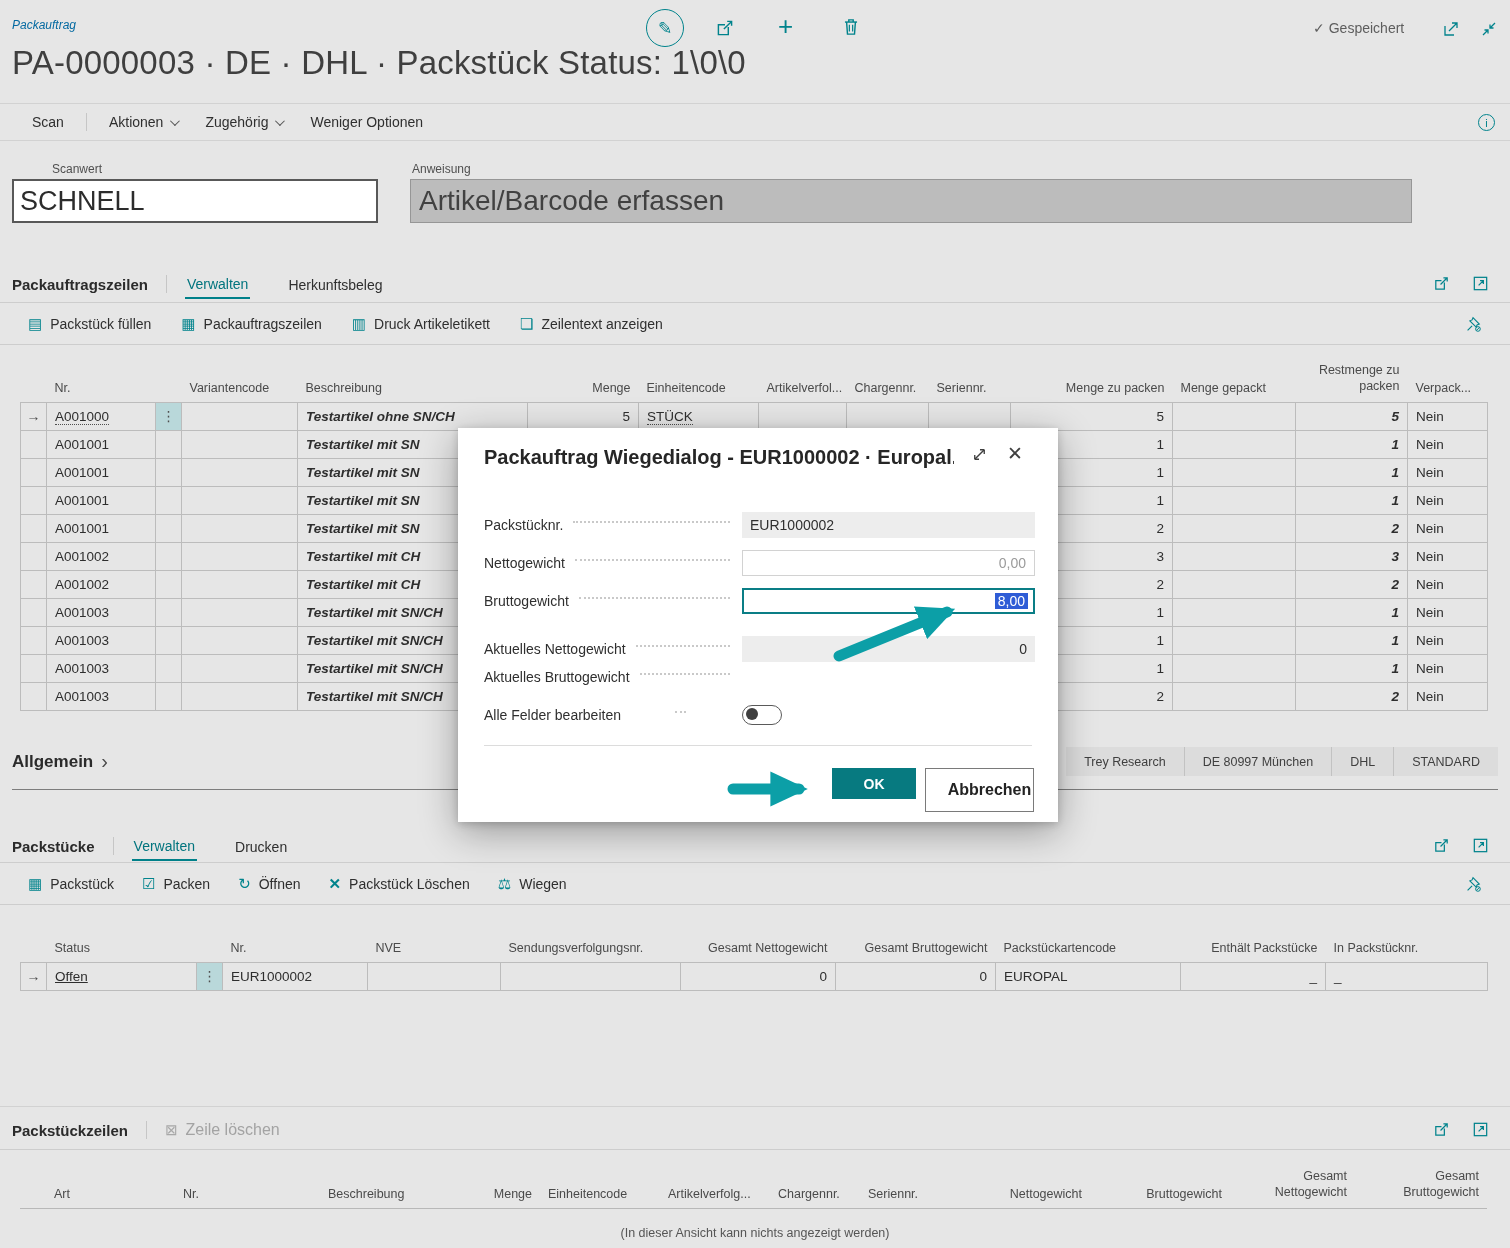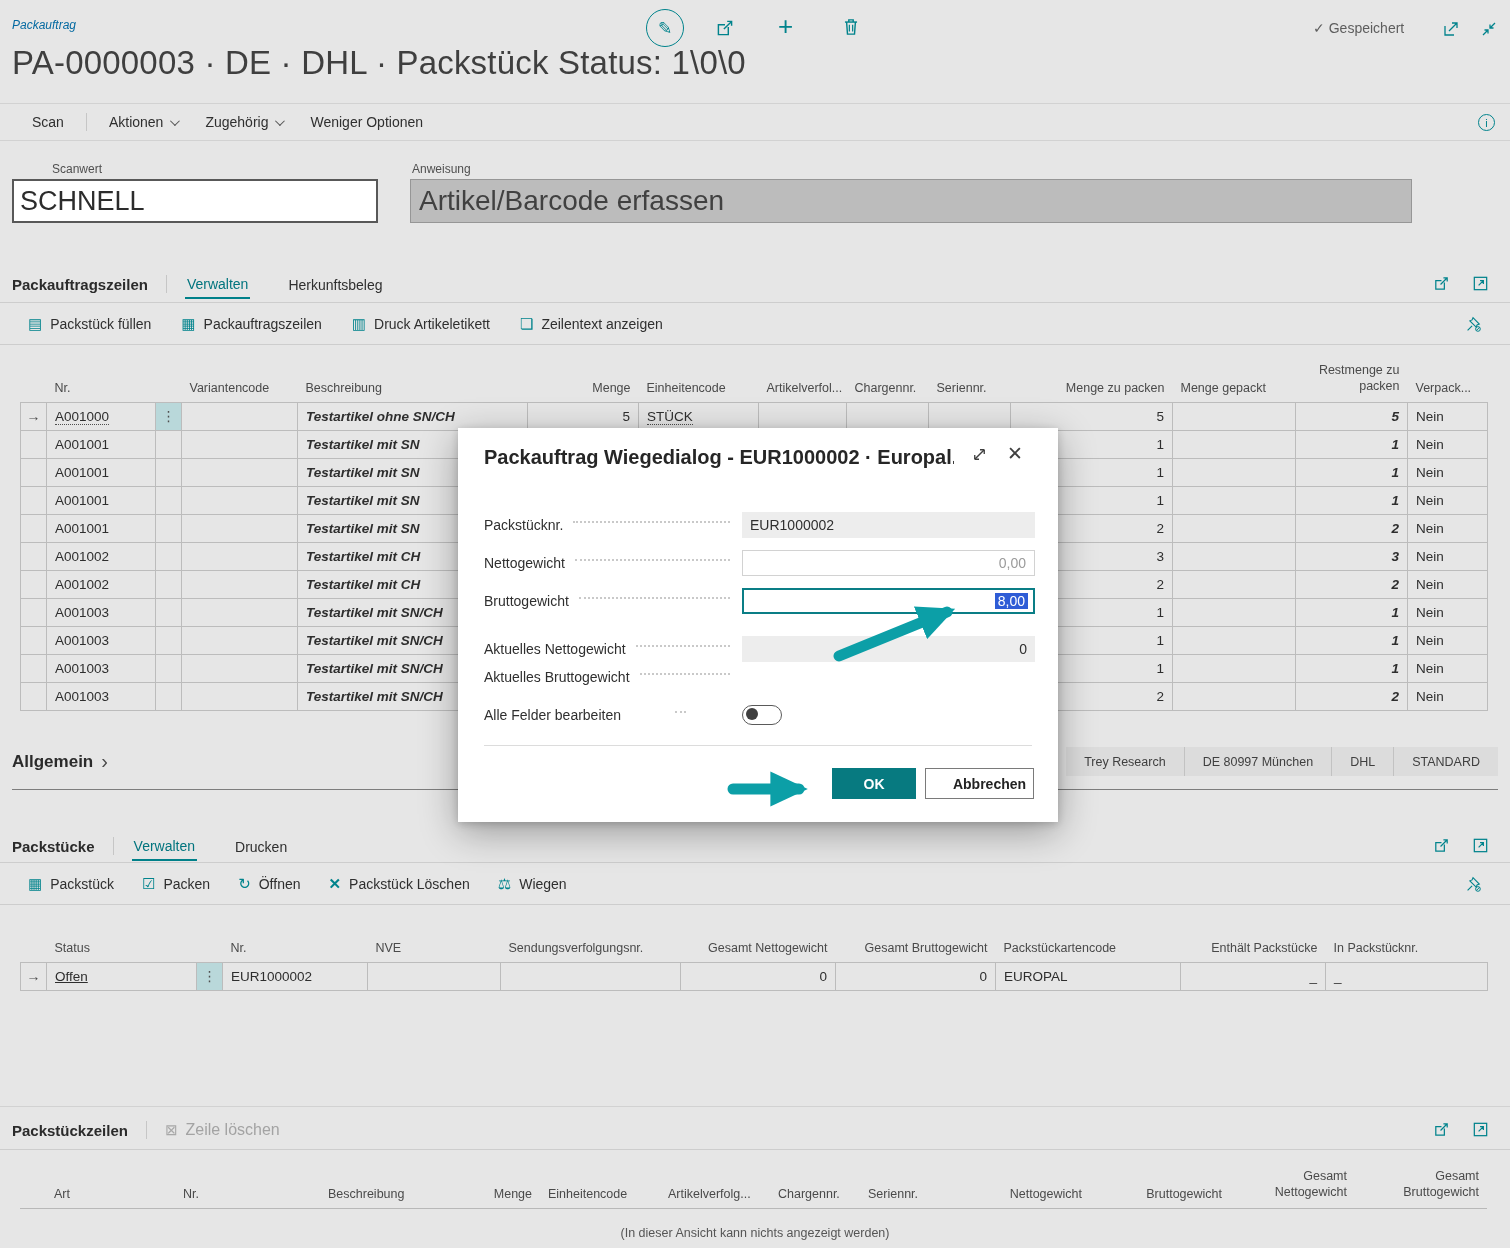--- a/index.html
+++ b/index.html
@@ -90,22 +90,22 @@
   .ctl.ro { background:#ededed; color:#2f2f2f; padding:0 8px; }
   .ctl.ro.r { justify-content:flex-end; }
   .ctl.inp { background:#fff; border:1px solid #d2d2d2; color:#9b9b9b; justify-content:flex-end; padding:0 8px; }
   .ctl.active { background:#fff; border:2px solid #0a7e86; justify-content:flex-end; padding:0 5px; color:#1a1a1a; }
   .sel { background:#2e5cd6; color:#fff; padding:0 3px; }
   .toggle { width:40px; height:20px; border:1.5px solid #5a5a5a; border-radius:10px; background:#fff; position:relative; cursor:pointer; }
   .knob { position:absolute; left:3px; top:2.2px; width:12px; height:12px; border-radius:50%; background:#3f3f3f; }
   .dlg-div { position:absolute; left:26px; top:317px; width:548px; height:1px; background:#dcdcdc; }
   .btn-ok { position:absolute; left:374px; top:340px; width:84px; height:31px; background:#077a80; color:#fff;
             font-weight:700; font-size:14px; border:none; cursor:pointer; font-family:inherit; }
-  .btn-cancel { position:absolute; left:467px; top:340px; width:109px; height:31px; background:#fff; color:#232323;
-            font-weight:600; font-size:14px; border:1px solid #7a7a7a; cursor:pointer; font-family:inherit;padding-left:20px; }
+  .btn-cancel { position:absolute; left:467px; top:340px; width:109px; height:44px; background:#fff; color:#232323;
+            font-weight:600; font-size:16px; border:1px solid #7a7a7a; cursor:pointer; font-family:inherit;padding-left:20px; }
 
   .arrow-svg { z-index:20; pointer-events:none; }
 </style>
 </head>
 <body>
 
 <div id="root">
 
   <div class="abs caption">Packauftrag</div>
 

